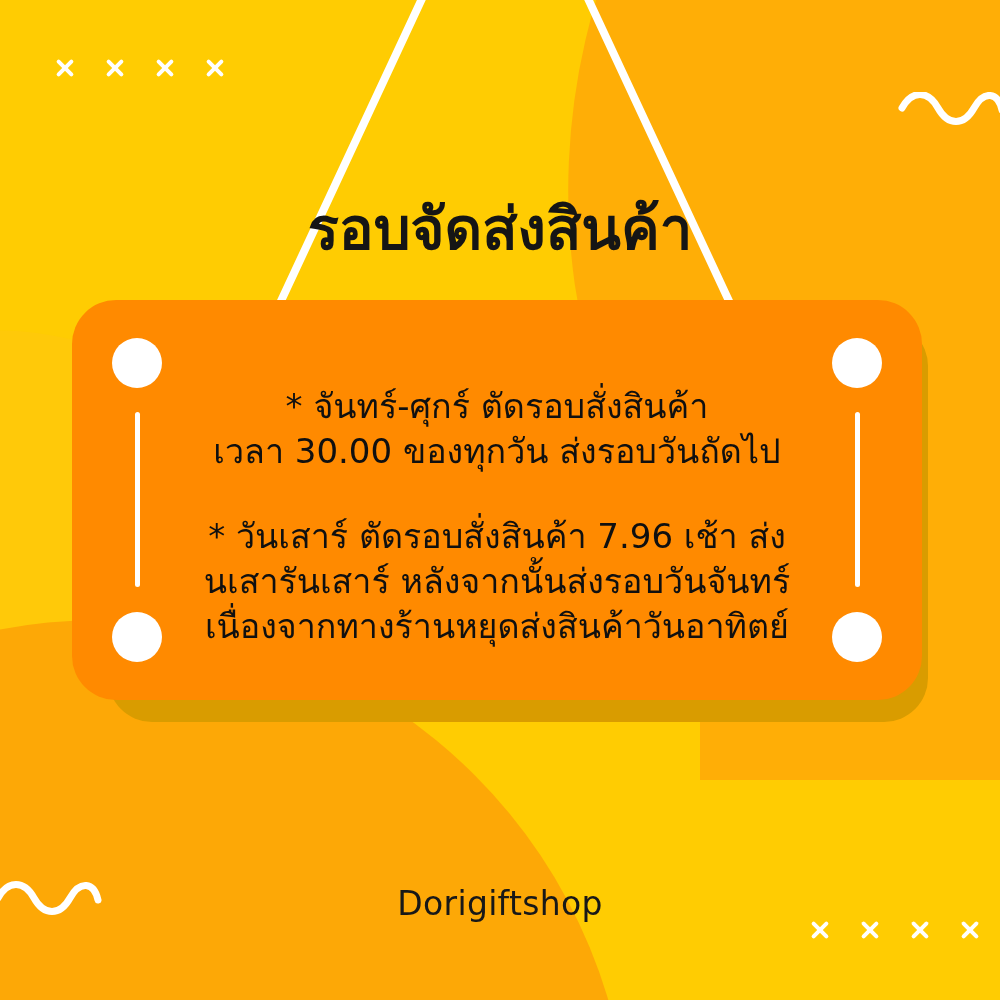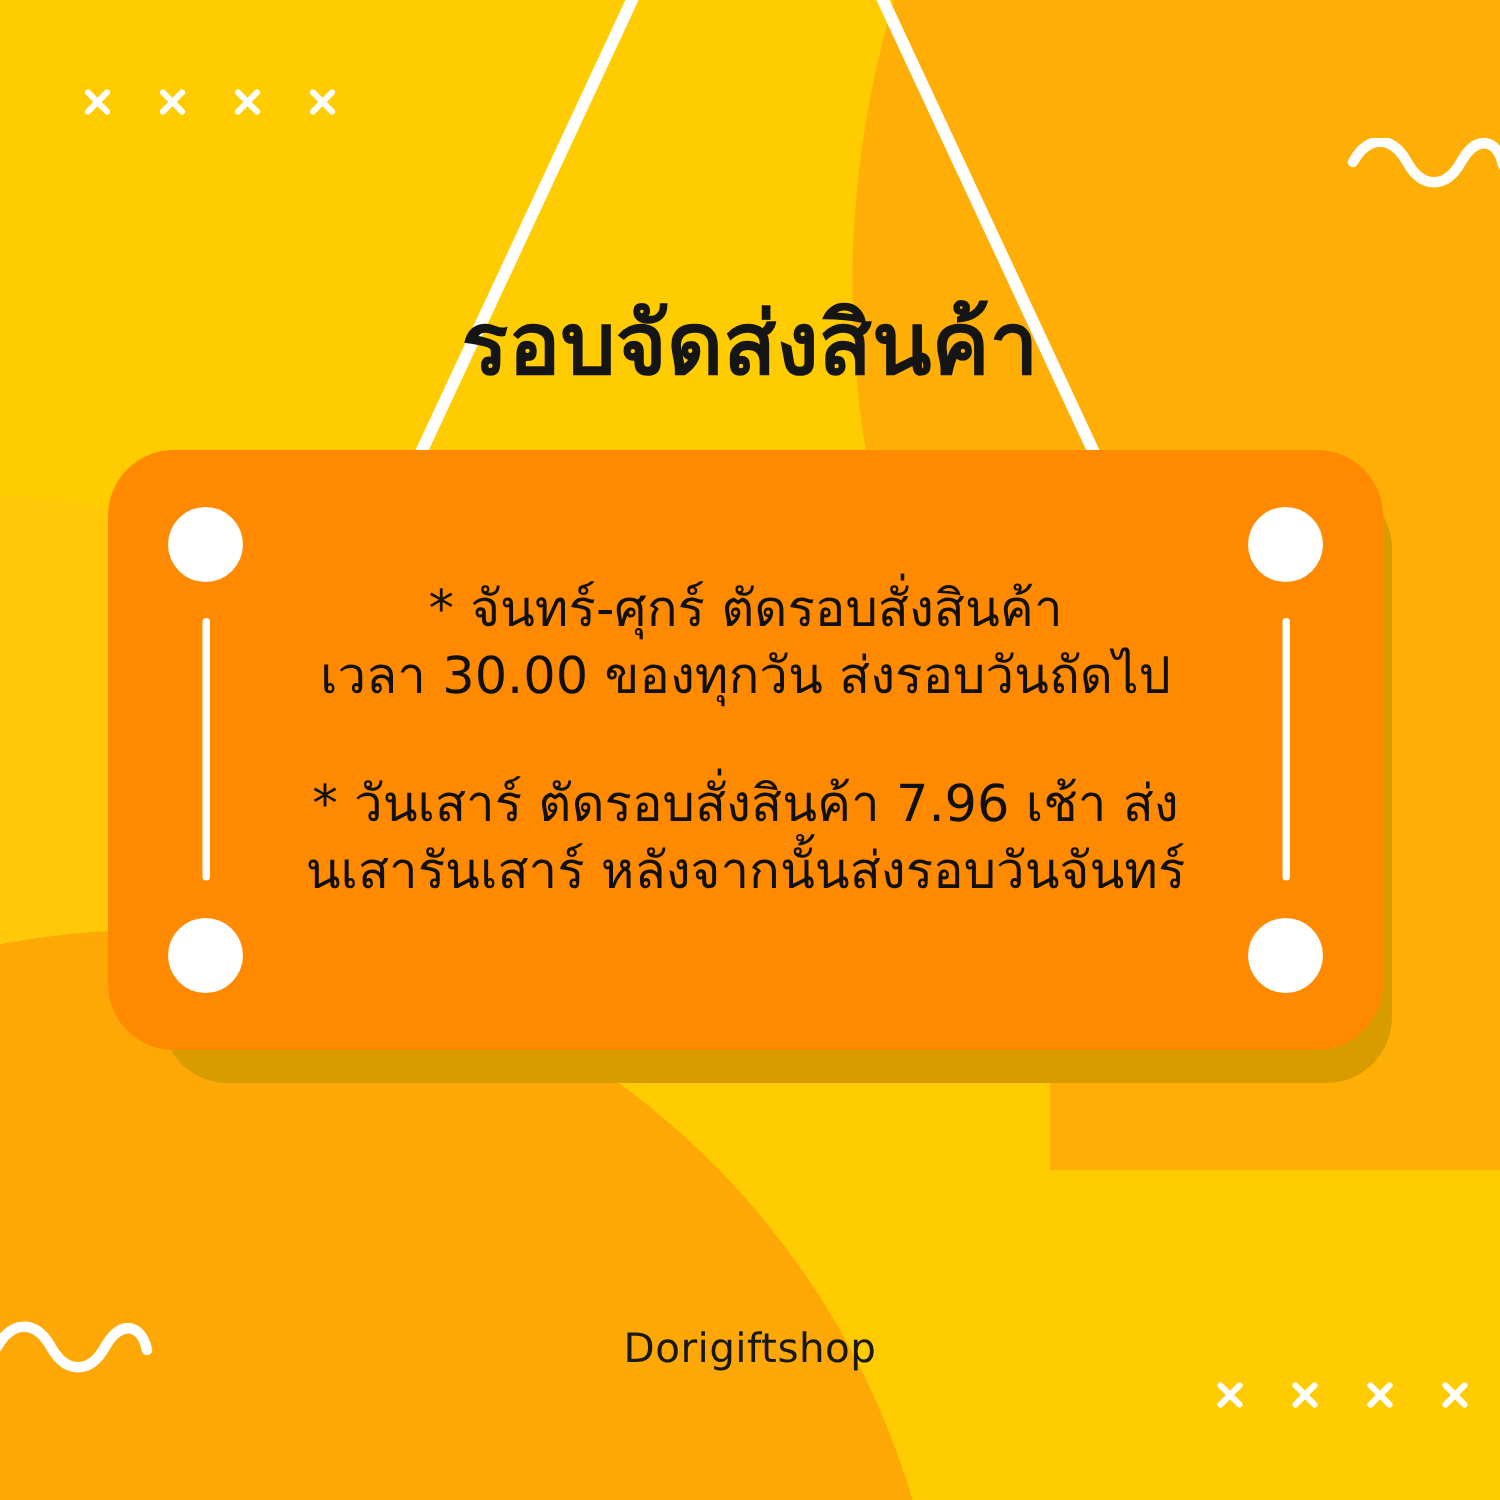--- a/index.html
+++ b/index.html
@@ -136,21 +136,21 @@
   }
   .para { margin:0; }
   .para + .para { margin-top:40px; }
   .para .line { display:block; white-space:nowrap; }
 
   
   .brand {
     position:absolute;
     left:0; right:0; top:884px;
     text-align:center;
-    font-size:27px;
+    font-size:33px;
     color:#181818;
     letter-spacing:.3px;
     z-index:6;
   }
 
   
   .cross-row { position:absolute; display:flex; gap:30px; z-index:6; }
   .cross-row.top-left     { left:55px;  top:58px; }
   .cross-row.bottom-right { left:810px; top:920px; }
   .cross {
@@ -203,20 +203,21 @@
     <span class="rule rule-right"></span>
 
     <div class="card-body">
       <p class="para">
         <span class="line">* จันทร์-ศุกร์ ตัดรอบสั่งสินค้า</span>
         <span class="line">เวลา 30.00 ของทุกวัน ส่งรอบวันถัดไป</span>
       </p>
       <p class="para">
         <span class="line">* วันเสาร์ ตัดรอบสั่งสินค้า 7.96 เช้า ส่ง</span>
         <span class="line">นเสารันเสาร์ หลังจากนั้นส่งรอบวันจันทร์</span>
+        <span class="line">เนื่องจากทางร้านหยุดส่งสินค้าวันอาทิตย์</span>
       </p>
     </div>
   </div>
 
   <div class="brand">Dorigiftshop</div>
 
   <div class="cross-row top-left">
     <span class="cross"></span>
     <span class="cross"></span>
     <span class="cross"></span>

